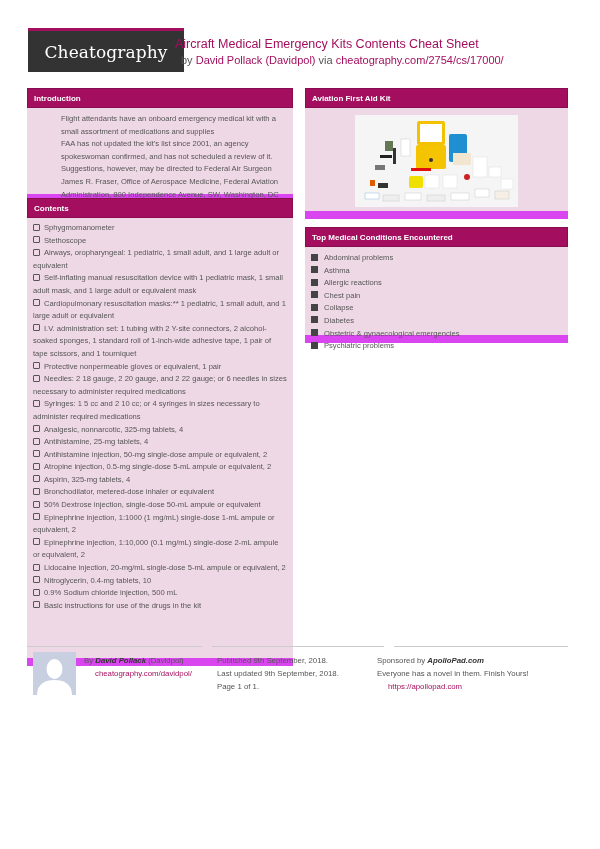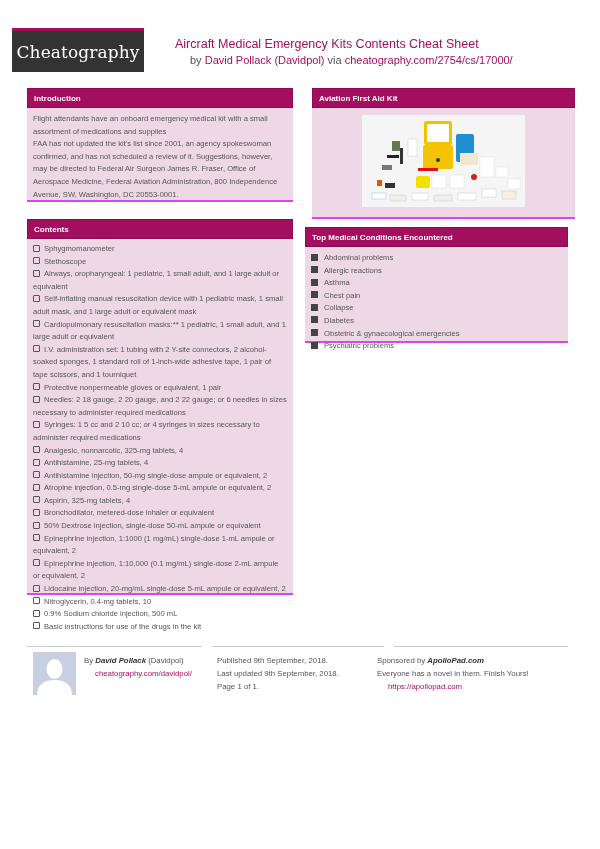--- a/index.html
+++ b/index.html
@@ -1,46 +1,46 @@
 <!DOCTYPE html>
 <html><head>
 <meta charset="utf-8">
 <style>
   * { box-sizing: border-box; margin: 0; padding: 0; }
   html, body { width: 600px; height: 849px; background: #ffffff; overflow: hidden; }
   body { position: relative; font-family: "Liberation Sans", sans-serif; color: #555555; }
 
   .logo {
-    position: absolute; left: 12px; top: 28px; width: 132px; height: 44px;
+    position: absolute; left: 28px; top: 28px; width: 156px; height: 44px;
     background: #333333; border-top: 3px solid #a30f5e;
     display: flex; align-items: center; justify-content: center;
   }
   .logo span { font-family: "DejaVu Serif", serif; font-size: 17px; color: #ffffff; letter-spacing: 0.1px; }
 
   .title {
     position: absolute; left: 175px; top: 37px; font-size: 12.5px; color: #a30f5e; white-space: nowrap;
   }
   .byline {
-    position: absolute; left: 190px; top: 54px; font-size: 11px; color: #555555; white-space: nowrap;
+    position: absolute; left: 181px; top: 54px; font-size: 11px; color: #555555; white-space: nowrap;
   }
   .byline a { color: #a30f5e; text-decoration: none; }
 
   .box {
-    position: absolute; background: #efd8e6; border-bottom: 2px solid #d946ef;
+    position: absolute; background: #efd8e6; border-bottom: 8px solid #d946ef;
   }
   .box-header {
     background: #a30f5e; color: #ffffff; font-weight: bold; font-size: 8px;
     height: 20px; line-height: 20px; padding-left: 6px;
     border: 1px solid #8a0c50;
   }
   .box-body { padding: 4px 6px 4px 6px; font-size: 7.6px; line-height: 12.6px; color: #555555; }
 
   #intro { left: 27px; top: 88px; width: 266px; height: 114px; }
-  #contents { left: 27px; top: 219px; width: 266px; height: 376px; }
-  #aviation { left: 312px; top: 88px; width: 263px; height: 131px; }
+  #contents { left: 27px; top: 198px; width: 266px; height: 468px; }
+  #aviation { left: 305px; top: 88px; width: 263px; height: 131px; }
   #conditions { left: 305px; top: 227px; width: 263px; height: 116px; }
 
   .chk-item { position: relative; }
   .chk {
     display: inline-block; width: 7px; height: 7px; border: 1px solid #555555; border-radius: 1px;
     margin-right: 4px; vertical-align: -0.5px;
   }
   .cond-body { padding-top: 5px; }
   .cond-item { font-size: 7.6px; line-height: 12.6px; }
   .sq {
@@ -61,21 +61,21 @@
 <body>
 
 <div class="logo">
   <span>Cheatography</span>
 </div>
 <div class="title">Aircraft Medical Emergency Kits Contents Cheat Sheet</div>
 <div class="byline"><span>by </span><a href="#">David Pollack (Davidpol)</a><span> via </span><a href="#">cheatography.com/2754/cs/17000/</a></div>
 
 <div class="box" id="intro">
   <div class="box-header">Introduction</div>
-  <div class="box-body" style="padding-top:5px;">
+  <div class="box-body" style="padding-top:5px;margin-left:28px;">
     <div>Flight attendants have an onboard emergency medical kit with a small assortment of medications and supplies</div>
     <div>FAA has not updated the kit's list since 2001, an agency spokeswoman confirmed, and has not scheduled a review of it. Suggestions, however, may be directed to Federal Air Surgeon James R. Fraser, Office of Aerospace Medicine, Federal Aviation Administration, 800 Independence Avenue, SW, Washington, DC 20553-0001.</div>
   </div>
 </div>
 
 <div class="box" id="contents">
   <div class="box-header">Contents</div>
   <div class="box-body" id="contents-list" style="padding-top:4px;">
       <div class="chk-item"><span class="chk"></span><span>Sphygmomanometer</span></div>
       <div class="chk-item"><span class="chk"></span><span>Stethoscope</span></div>
@@ -144,22 +144,22 @@
       <rect x="140" y="76" width="14" height="8" fill="#f5efe5" stroke="#ccc" stroke-width="0.5"></rect>
       <circle cx="112" cy="62" r="3" fill="#cc2222"></circle>
     </svg>
   </div>
 </div>
 
 <div class="box" id="conditions">
   <div class="box-header">Top Medical Conditions Encountered</div>
   <div class="box-body cond-body" id="conditions-list">
       <div class="cond-item"><span class="sq"></span><span>Abdominal problems</span></div>
+      <div class="cond-item"><span class="sq"></span><span>Asthma</span></div>
       <div class="cond-item"><span class="sq"></span><span>Allergic reactions</span></div>
-      <div class="cond-item"><span class="sq"></span><span>Asthma</span></div>
       <div class="cond-item"><span class="sq"></span><span>Chest pain</span></div>
       <div class="cond-item"><span class="sq"></span><span>Collapse</span></div>
       <div class="cond-item"><span class="sq"></span><span>Diabetes</span></div>
       <div class="cond-item"><span class="sq"></span><span>Obstetric &amp; gynaecological emergencies</span></div>
       <div class="cond-item"><span class="sq"></span><span>Psychiatric problems</span></div>
     </div>
 </div>
 
 <div class="footer-rule" style="left:27px; width:175px;"></div>
 <div class="footer-rule" style="left:212px; width:172px;"></div>

